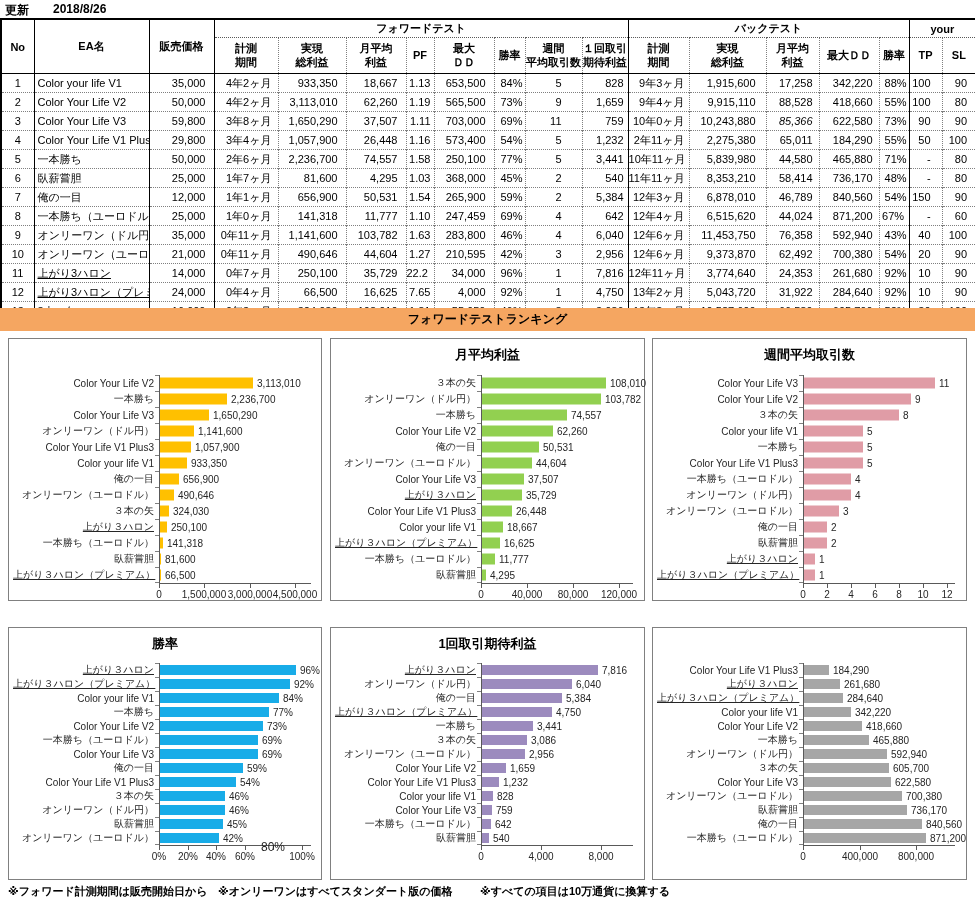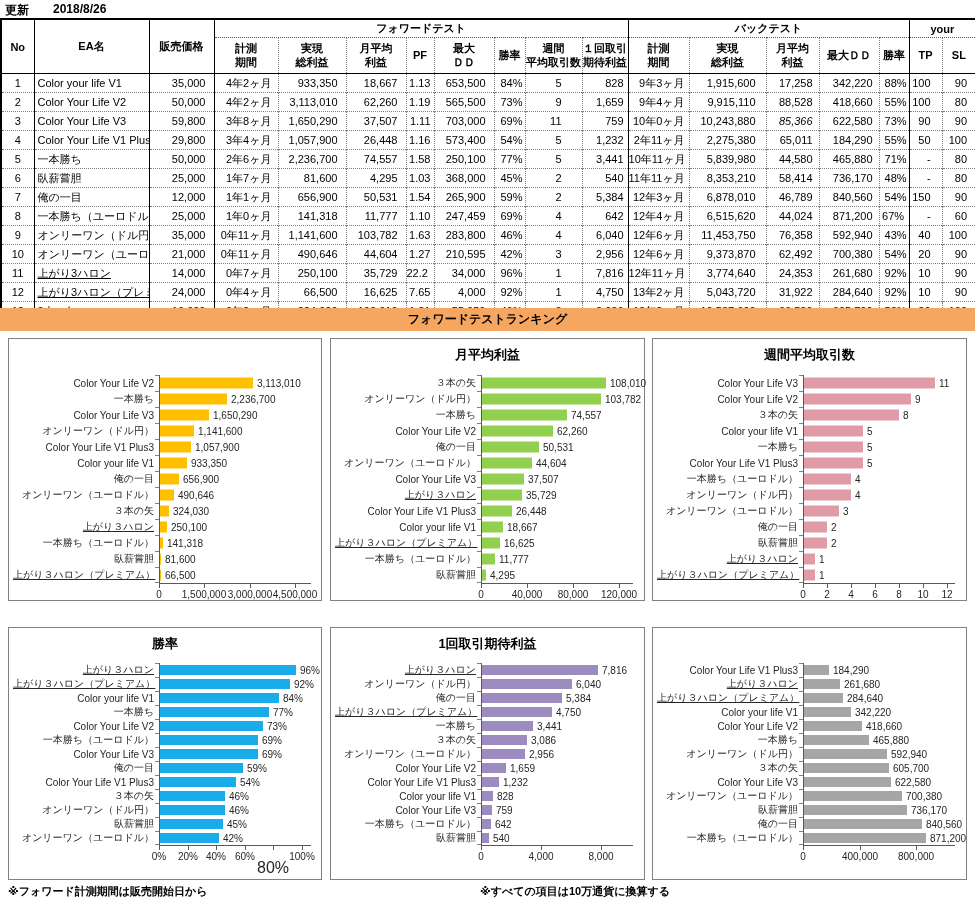--- a/index.html
+++ b/index.html
@@ -843,21 +843,21 @@
         <div style="position: absolute; left: 146px; top: 182px; width: 152px; height: 1px; background: rgb(89, 89, 89);"></div>
         <div style="position: absolute; left: 146px; top: 183px; width: 1px; height: 4px; background: rgb(89, 89, 89);"></div>
         <div style="position: absolute; left: 146px; top: 188px; transform: translateX(-50%); font-size: 10px; color: rgb(38, 38, 38); white-space: nowrap;">0%</div>
         <div style="position: absolute; left: 175px; top: 183px; width: 1px; height: 4px; background: rgb(89, 89, 89);"></div>
         <div style="position: absolute; left: 175px; top: 188px; transform: translateX(-50%); font-size: 10px; color: rgb(38, 38, 38); white-space: nowrap;">20%</div>
         <div style="position: absolute; left: 203px; top: 183px; width: 1px; height: 4px; background: rgb(89, 89, 89);"></div>
         <div style="position: absolute; left: 203px; top: 188px; transform: translateX(-50%); font-size: 10px; color: rgb(38, 38, 38); white-space: nowrap;">40%</div>
         <div style="position: absolute; left: 232px; top: 183px; width: 1px; height: 4px; background: rgb(89, 89, 89);"></div>
         <div style="position: absolute; left: 232px; top: 188px; transform: translateX(-50%); font-size: 10px; color: rgb(38, 38, 38); white-space: nowrap;">60%</div>
         <div style="position: absolute; left: 260px; top: 183px; width: 1px; height: 4px; background: rgb(89, 89, 89);"></div>
-        <div style="position: absolute; left: 260px; top: 196px; transform: translateX(-50%); font-size: 16px; color: rgb(38, 38, 38); white-space: nowrap;">80%</div>
+        <div style="position: absolute; left: 260px; top: 177px; transform: translateX(-50%); font-size: 12px; color: rgb(38, 38, 38); white-space: nowrap;">80%</div>
         <div style="position: absolute; left: 289px; top: 183px; width: 1px; height: 4px; background: rgb(89, 89, 89);"></div>
         <div style="position: absolute; left: 289px; top: 188px; transform: translateX(-50%); font-size: 10px; color: rgb(38, 38, 38); white-space: nowrap;">100%</div>
       </div>
   </div>
   <div class="chart-box plot-b" style="left:330px;top:627px;width:315px;height:253px;">
     <div class="chart-title">1回取引期待利益</div>
     <div class="plot">
         <div class="crow" style="height: 14px;">
           <div class="clabel u">上がり３ハロン</div>
           <div class="ctrack">
@@ -1085,15 +1085,16 @@
         <div style="position: absolute; left: 146px; top: 183px; width: 1px; height: 4px; background: rgb(89, 89, 89);"></div>
         <div style="position: absolute; left: 146px; top: 188px; transform: translateX(-50%); font-size: 10px; color: rgb(38, 38, 38); white-space: nowrap;">0</div>
         <div style="position: absolute; left: 203px; top: 183px; width: 1px; height: 4px; background: rgb(89, 89, 89);"></div>
         <div style="position: absolute; left: 203px; top: 188px; transform: translateX(-50%); font-size: 10px; color: rgb(38, 38, 38); white-space: nowrap;">400,000</div>
         <div style="position: absolute; left: 259px; top: 183px; width: 1px; height: 4px; background: rgb(89, 89, 89);"></div>
         <div style="position: absolute; left: 259px; top: 188px; transform: translateX(-50%); font-size: 10px; color: rgb(38, 38, 38); white-space: nowrap;">800,000</div>
       </div>
   </div>
 
   <div class="note" style="left:8px;">※フォワード計測期間は販売開始日から</div>
+  <div class="note" style="left:218px;">※オンリーワンはすべてスタンダート版の価格</div>
   <div class="note" style="left:480px;">※すべての項目は10万通貨に換算する</div>
 
 </div>
 
 </body></html>

